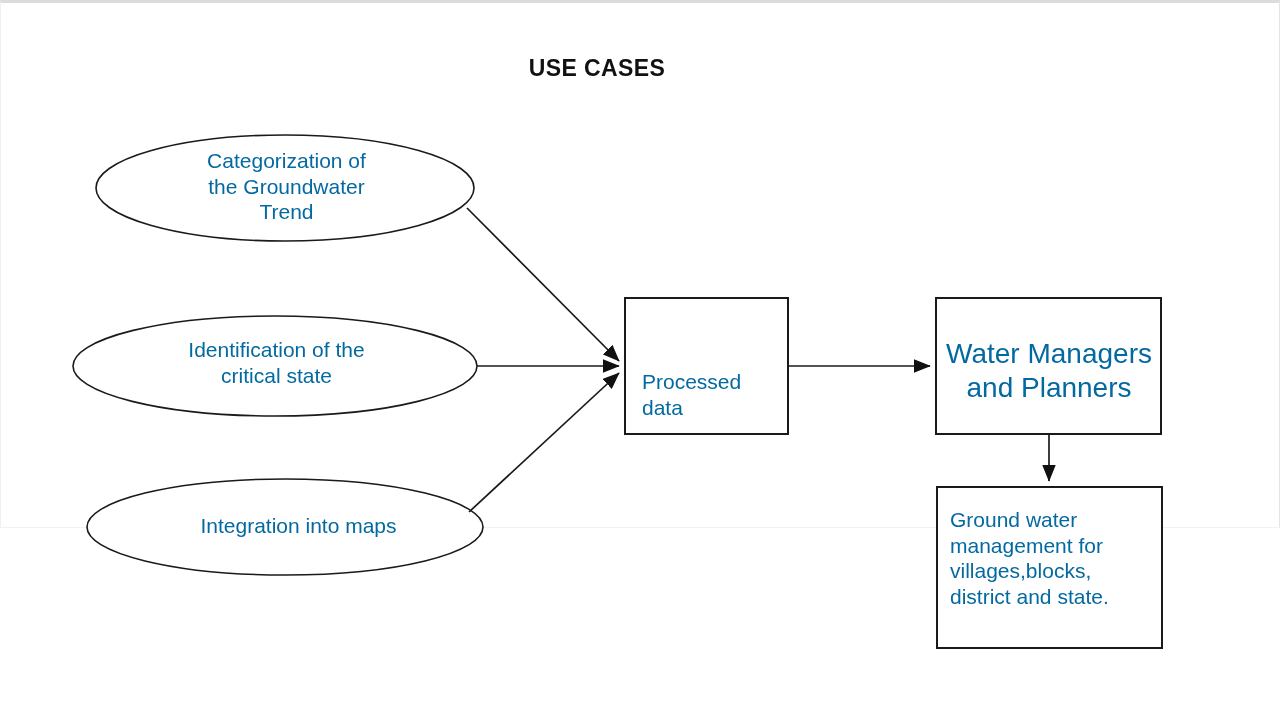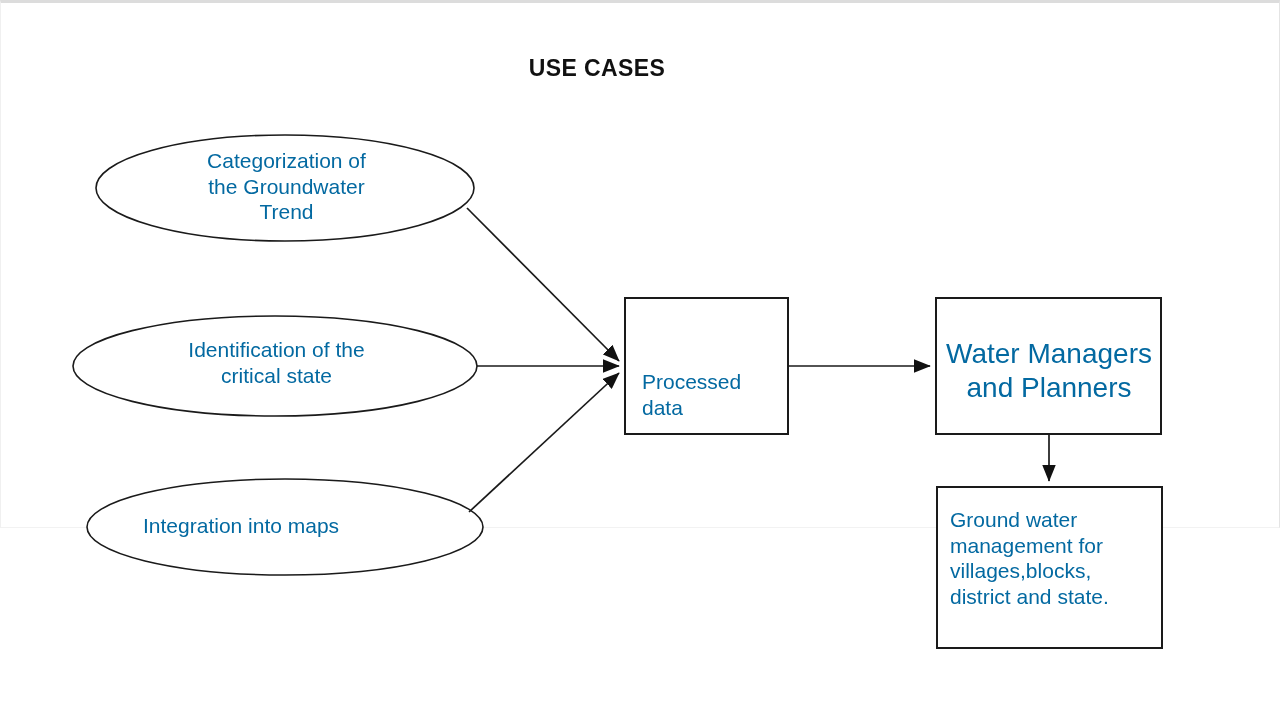--- a/index.html
+++ b/index.html
@@ -54,22 +54,22 @@
   
   #ellipse-1-label {
     left: 143px; top: 145px; width: 285px;
     text-align: center; font-size: 21px;
   }
   #ellipse-2-label {
     left: 133px; top: 334px; width: 285px;
     text-align: center; font-size: 21px;
   }
   #ellipse-3-label {
-    left: 142px; top: 510px; width: 285px;
-    text-align: left; font-size: 21px;
+    left: 155px; top: 510px; width: 285px;
+    text-align: center; font-size: 21px;
   }
   
   #box-processed-label {
     left: 641px; top: 334px; width: 140px;
     text-align: left; font-size: 21px; margin-top: 32px;
   }
   #box-managers-label {
     left: 945px; top: 334px; width: 206px;
     text-align: center; font-size: 28px;
   }

